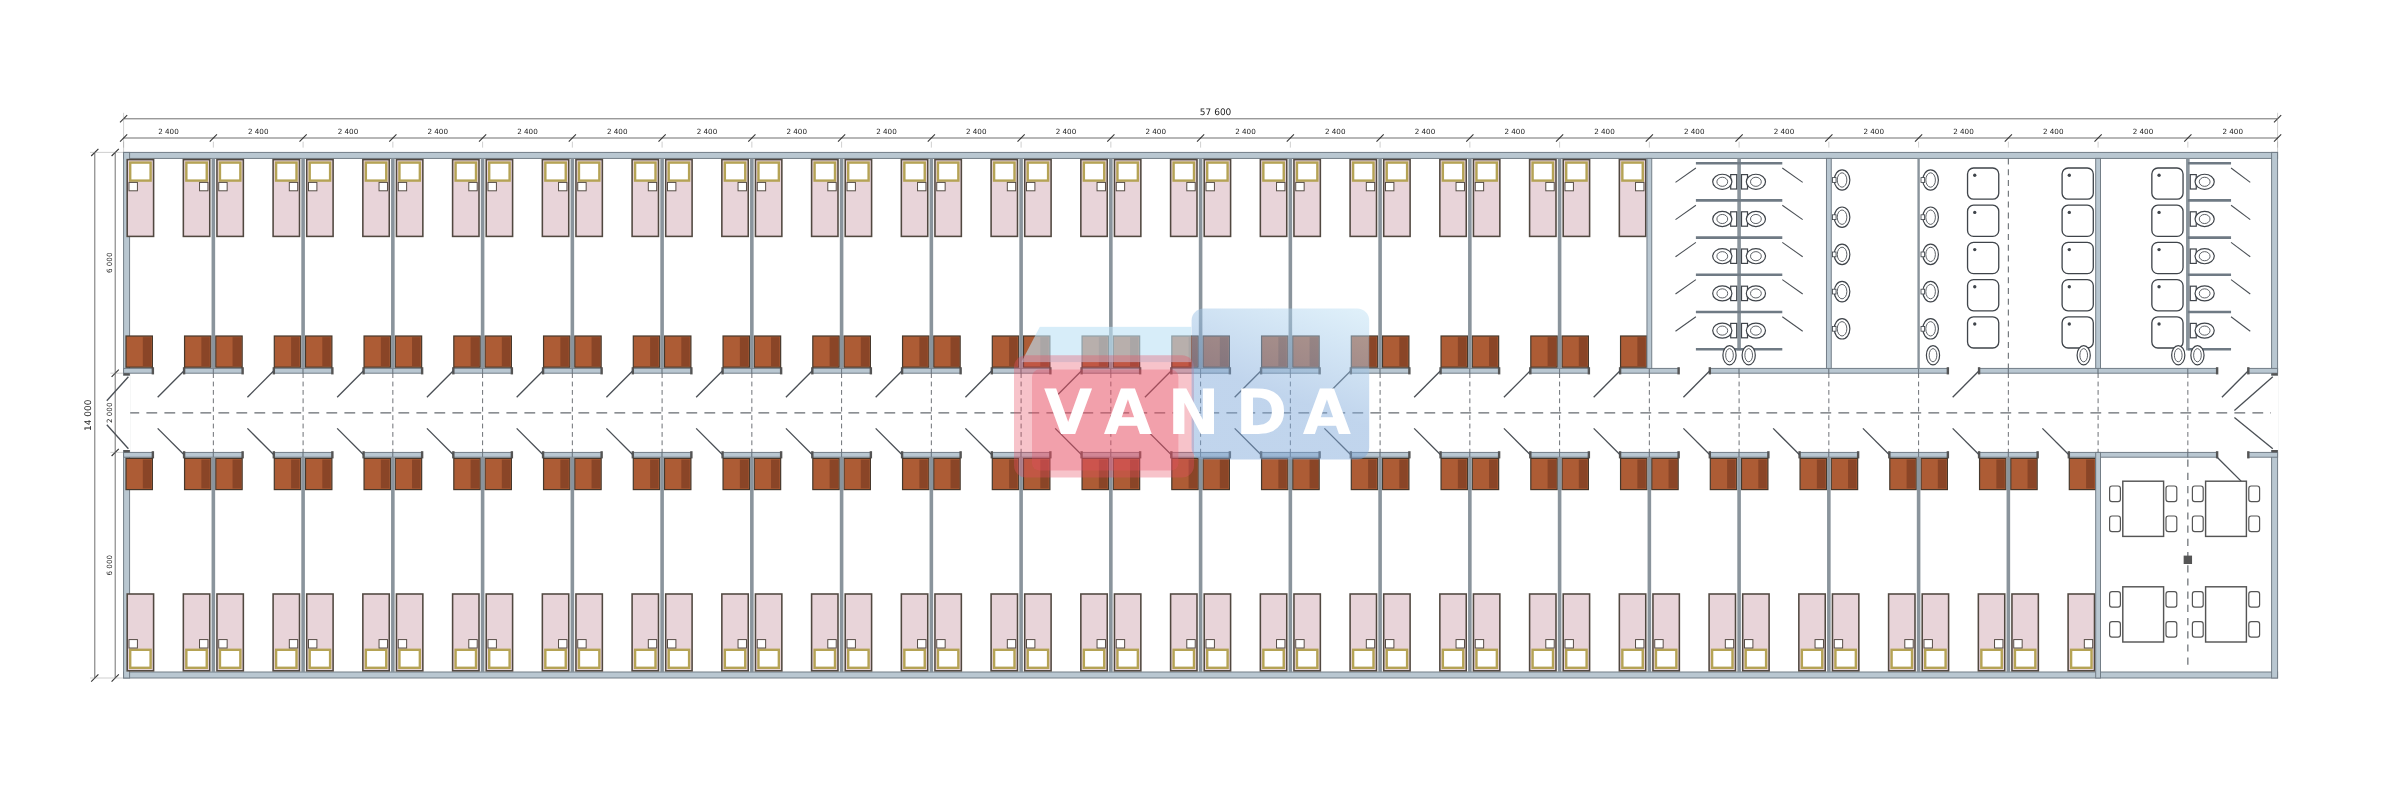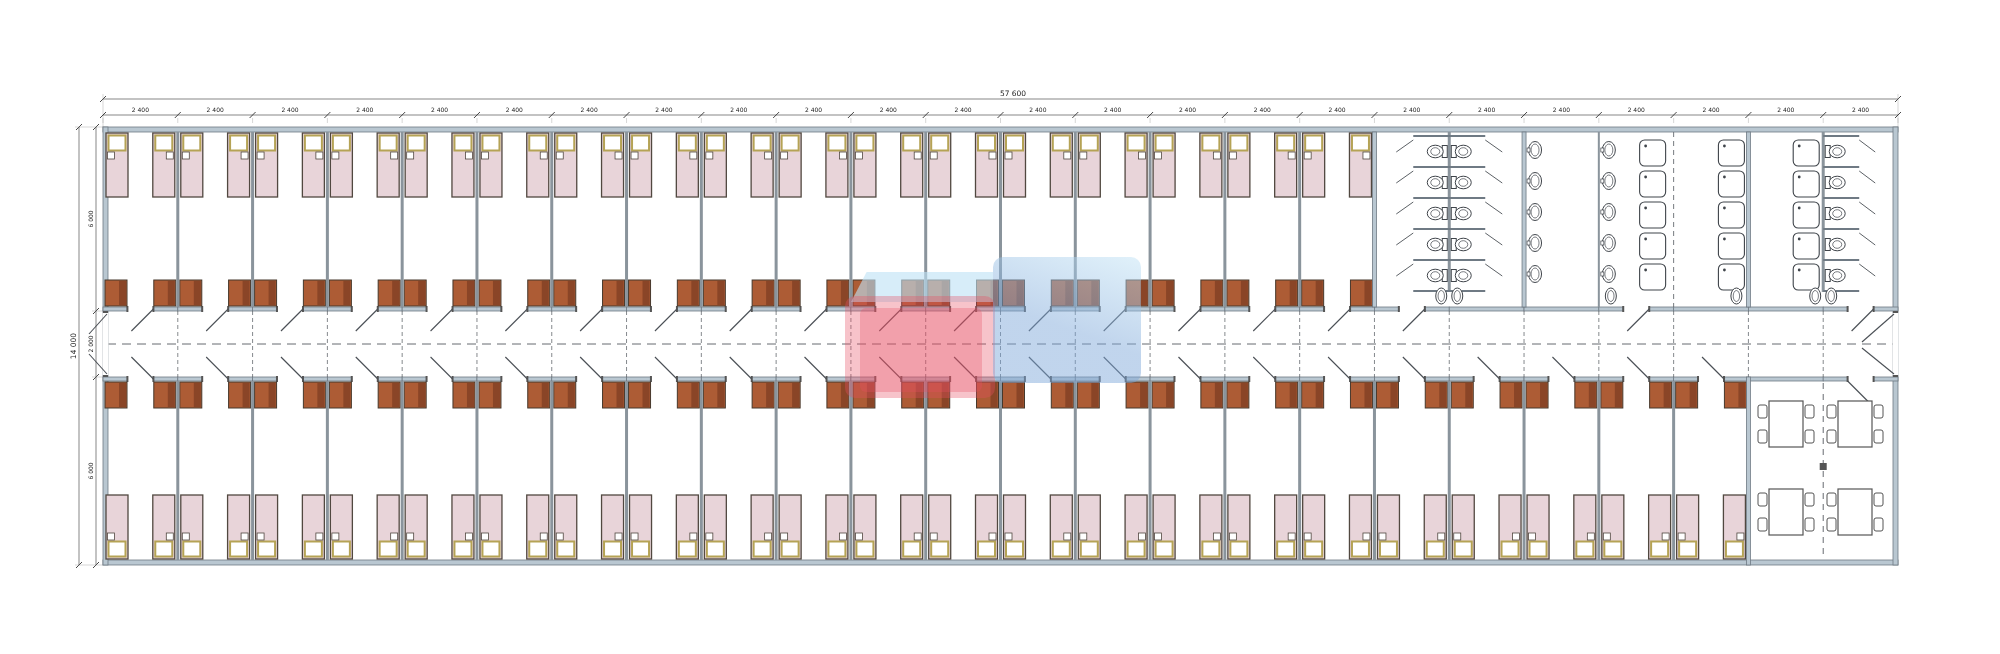--- a/index.html
+++ b/index.html
@@ -1409,13 +1409,14 @@
         <rect x="1838" y="489" width="34" height="46" fill="#fff" stroke="#555" stroke-width="1.2"></rect>
       </g>
     </g>
   </svg>
 
 <div class="watermark">
   <div class="wm-band"></div>
   <div class="wm-red"></div>
   <div class="wm-red-inner"></div>
   <div class="wm-blue"></div>
+  <span class="wm-text">VANDA</span>
 </div>
 
 </body></html>

